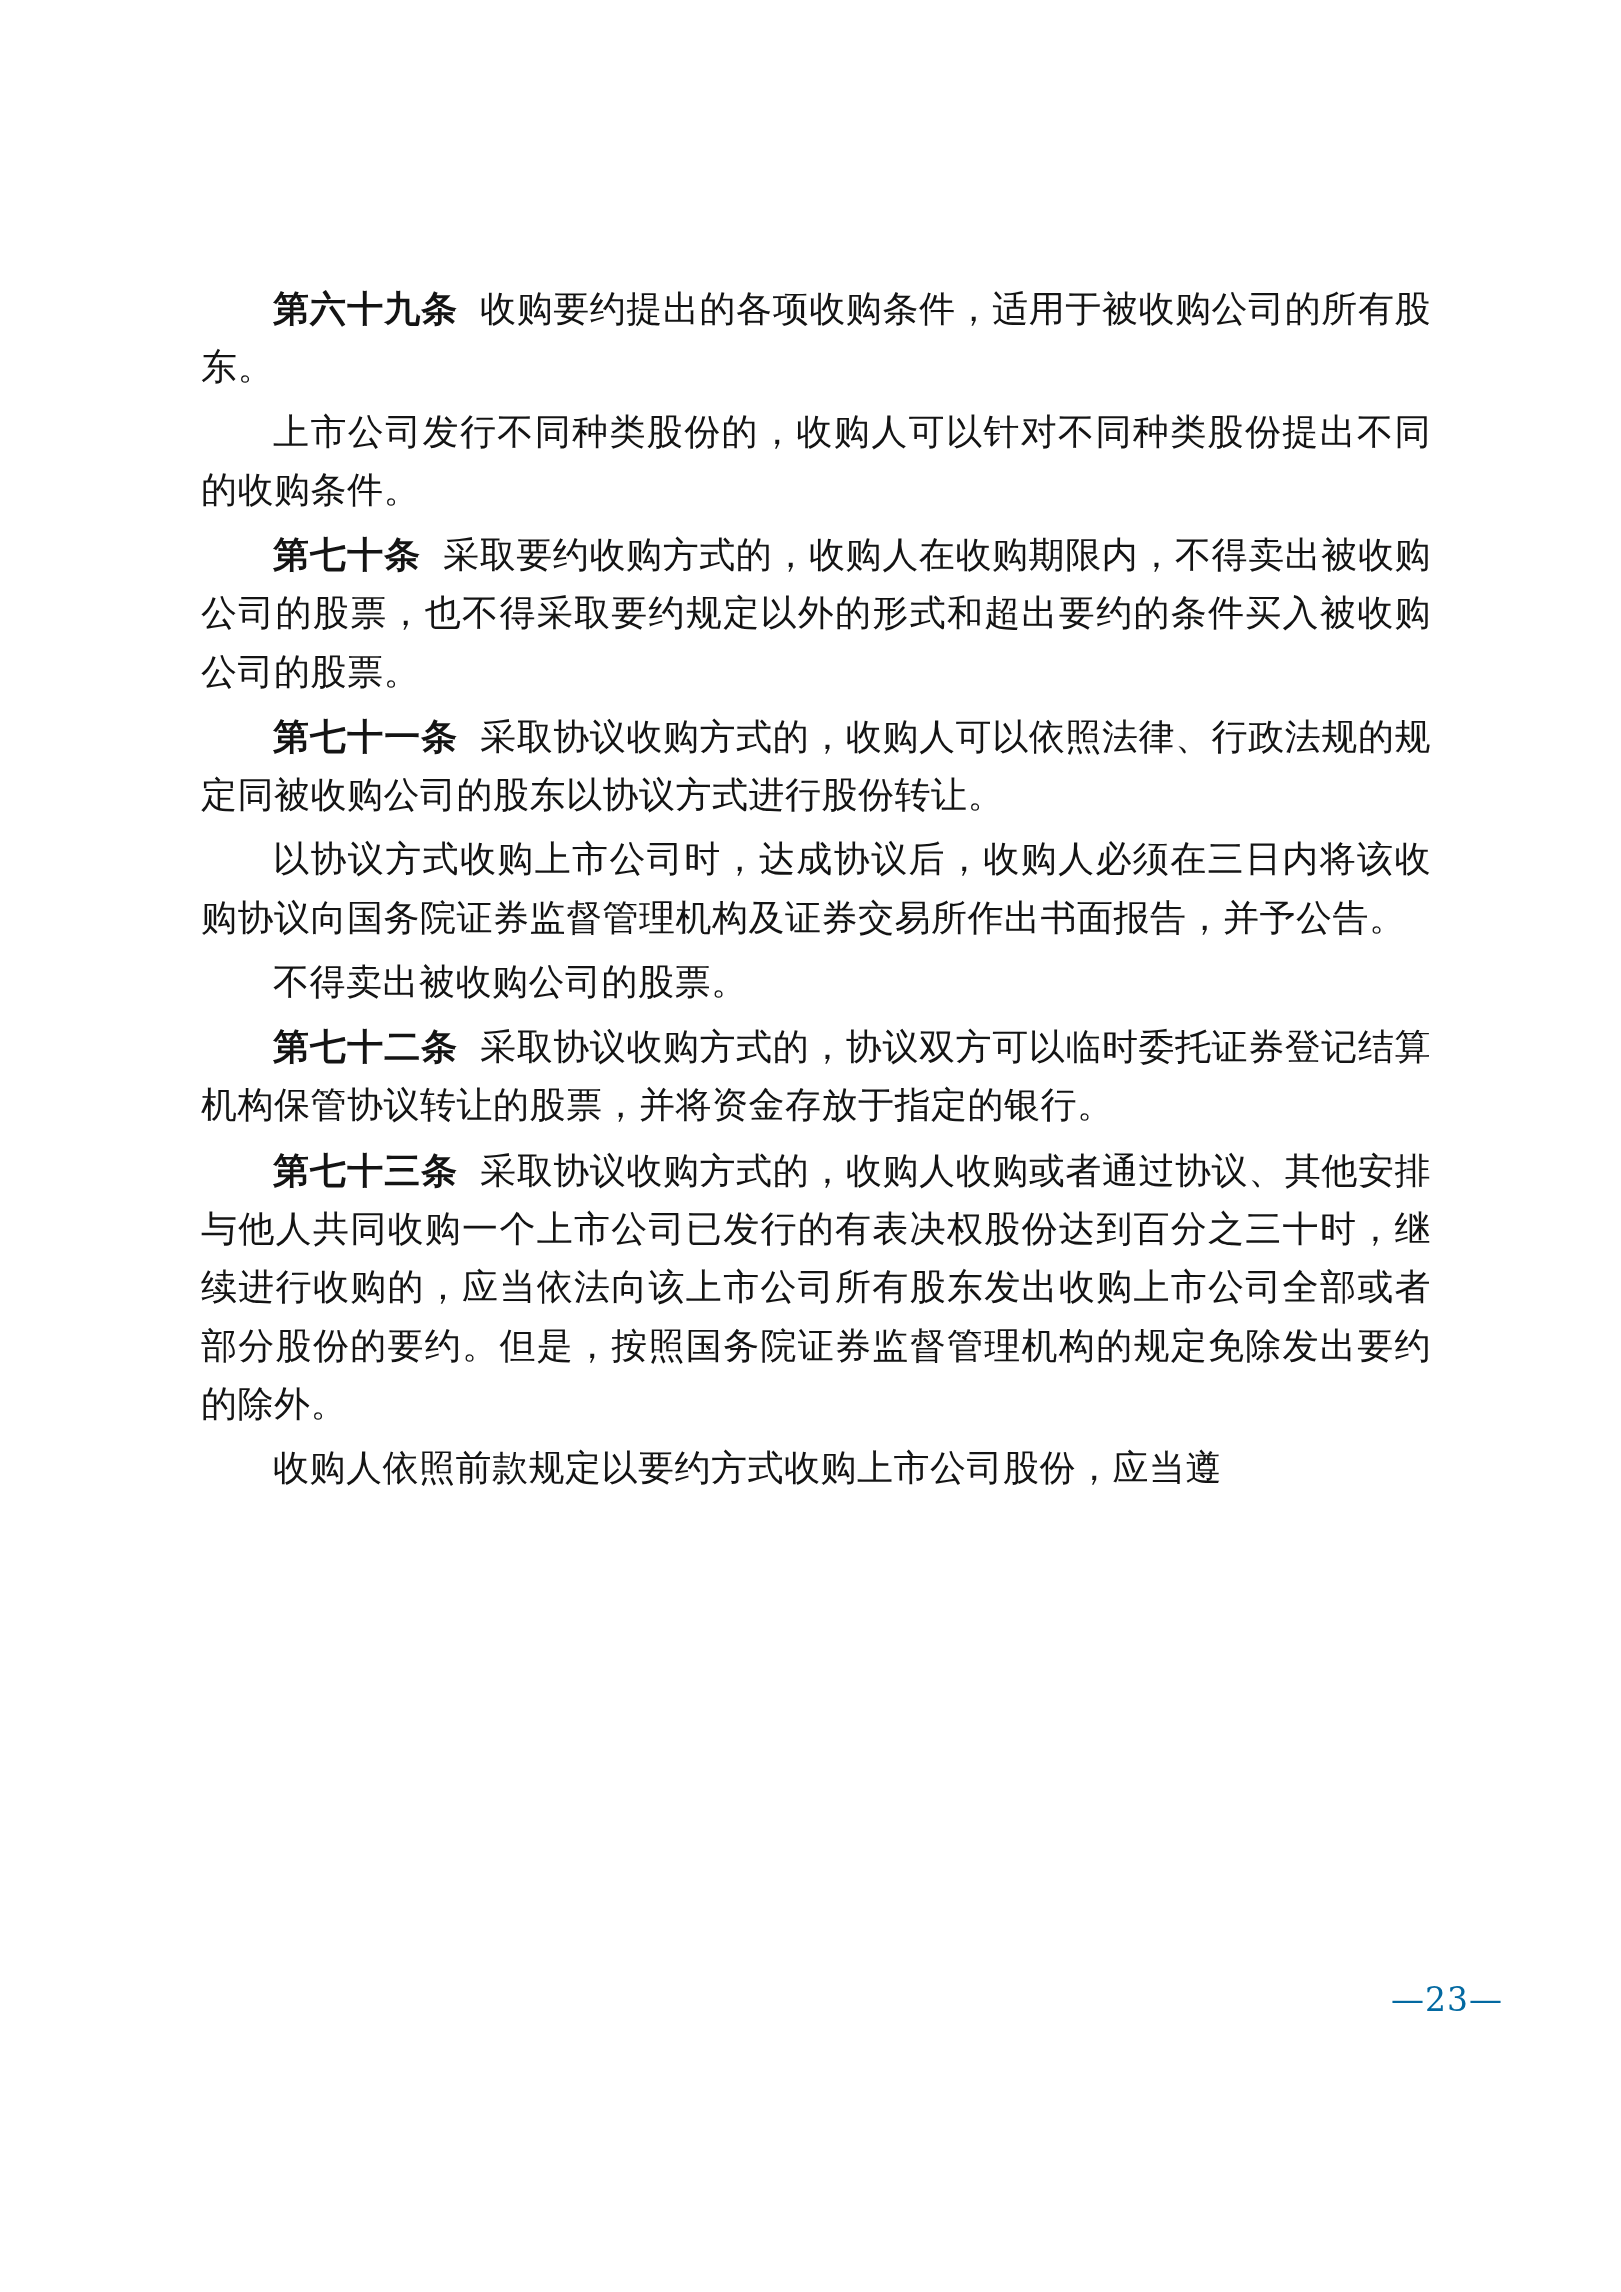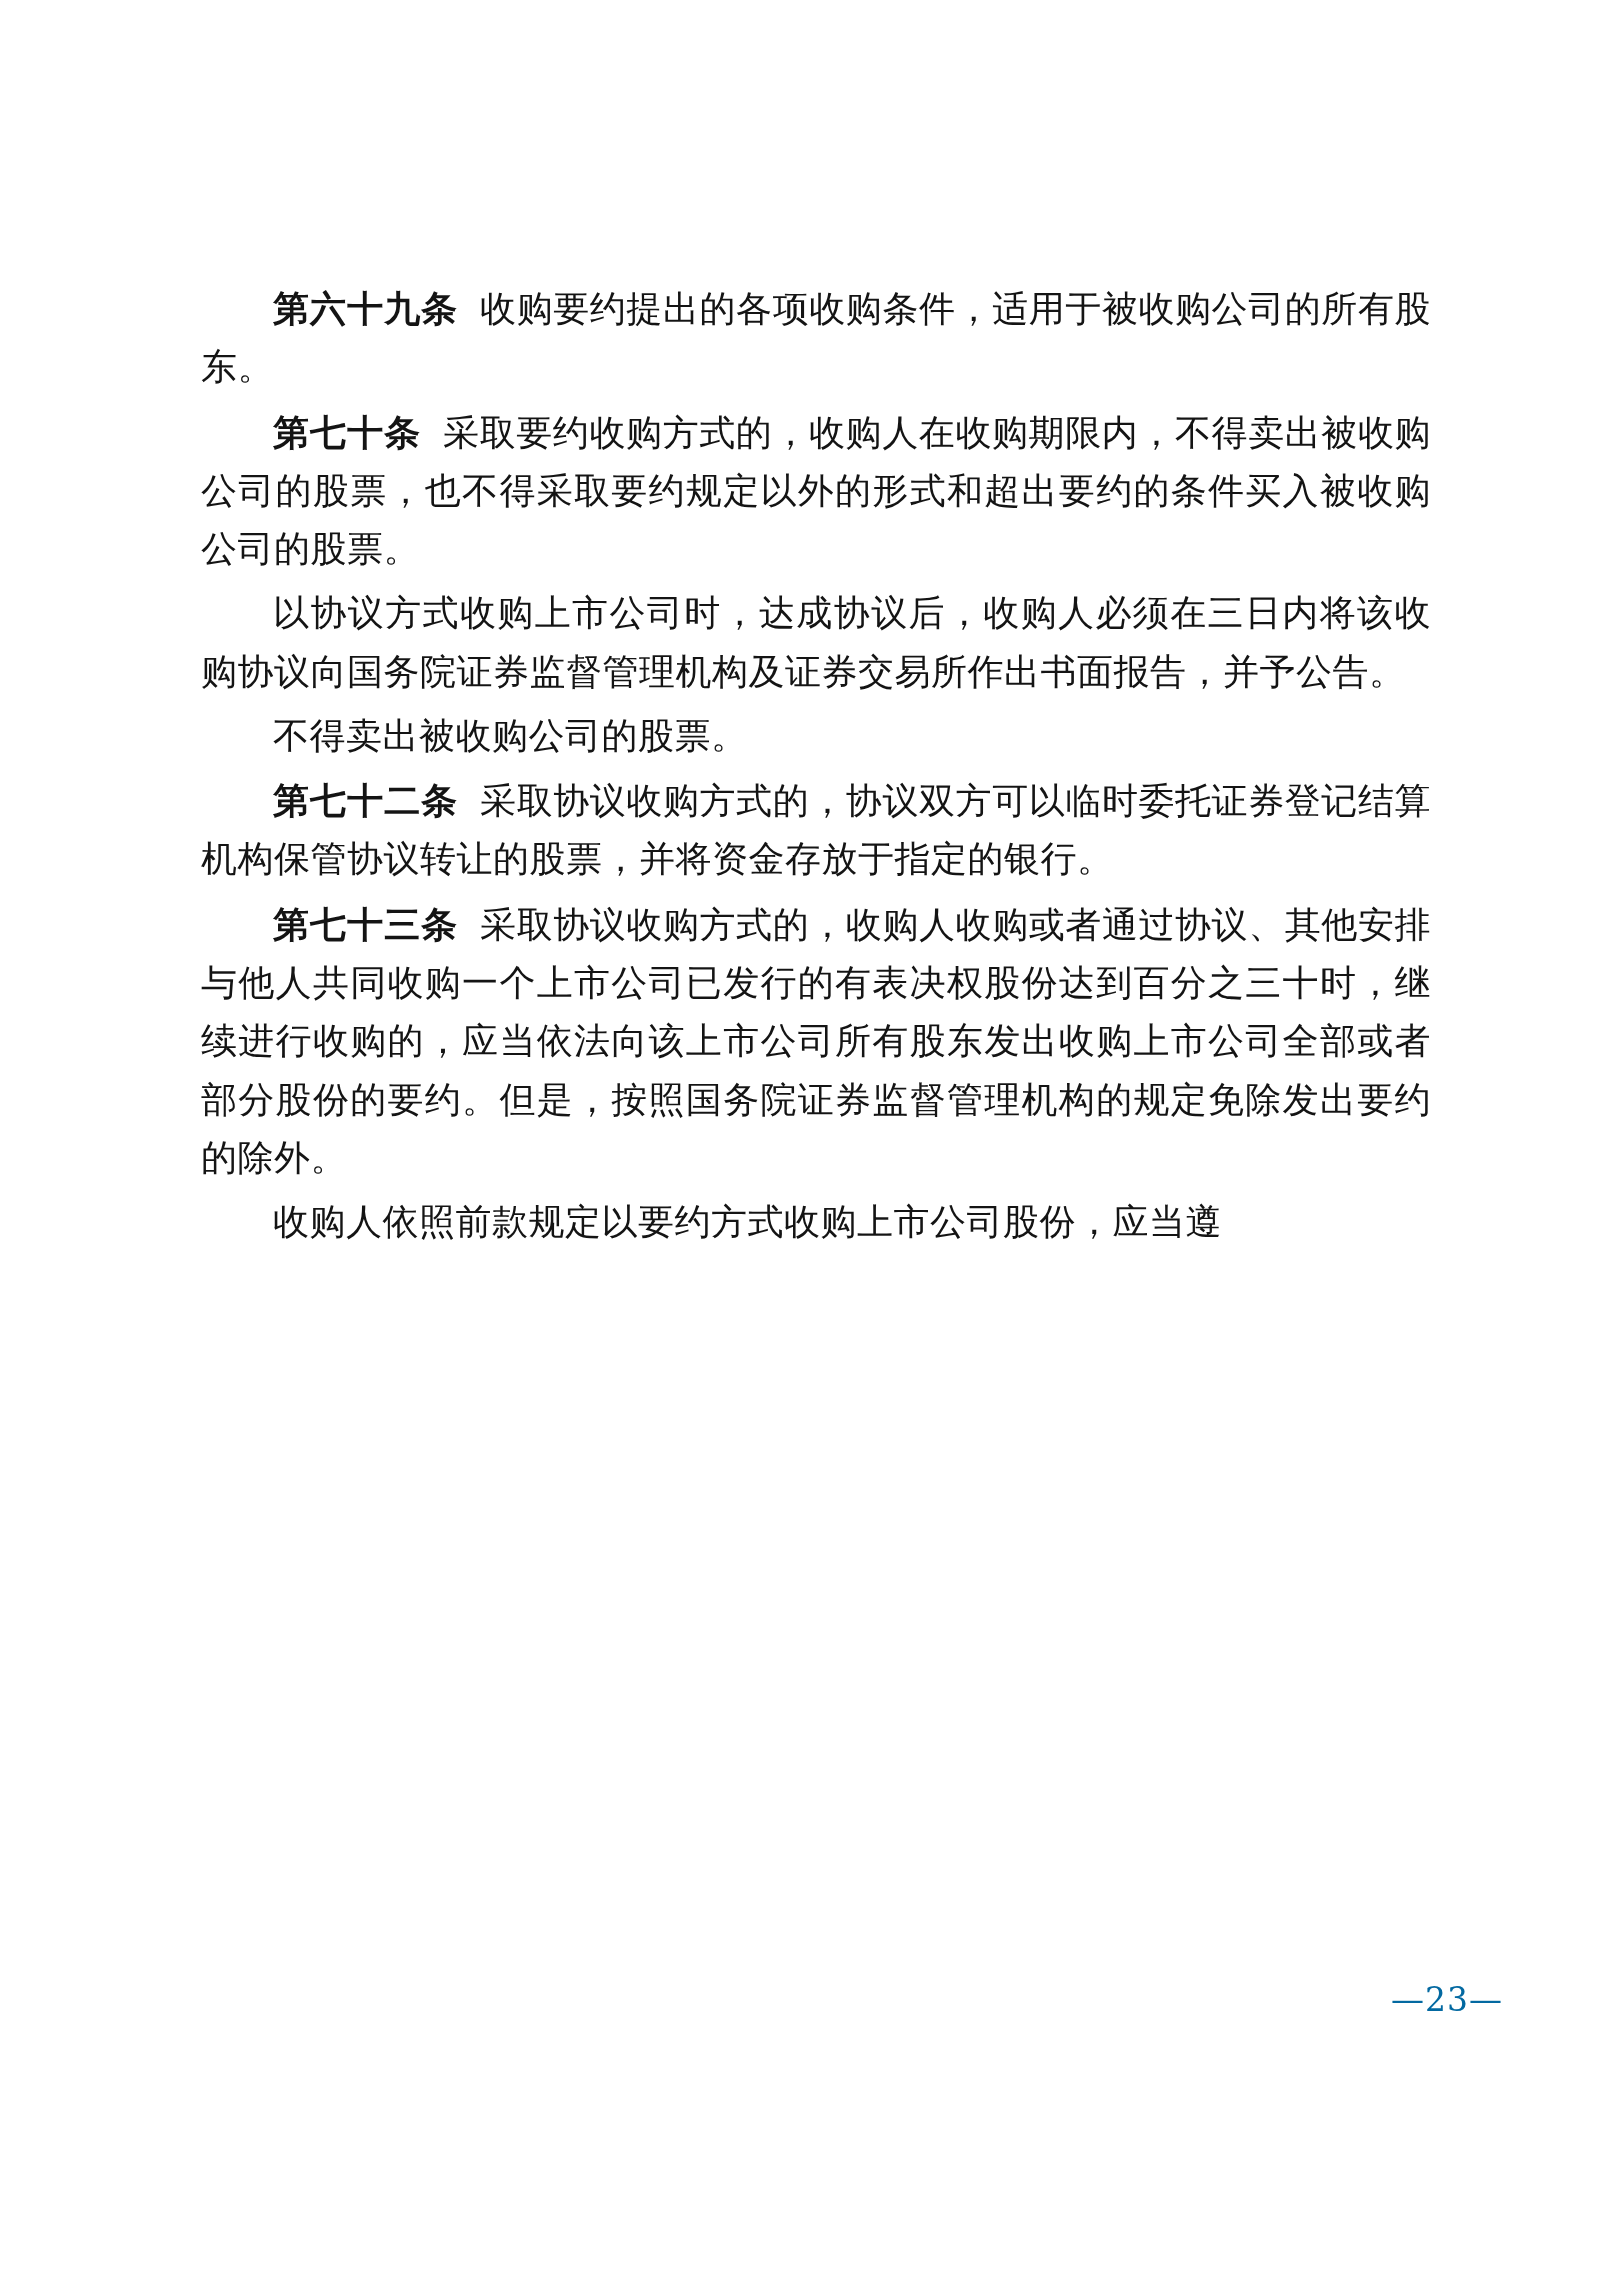--- a/index.html
+++ b/index.html
@@ -53,21 +53,23 @@
     color: #0369a1;
     letter-spacing: 1px;
   }
 </style>
 </head>
 <body>
 
 <div class="page">
   <div class="content" id="body">
       <p class="para"><span class="art">第六十九条</span><span class="gap"></span><span>收购要约提出的各项收购条件，适用于被收购公司的所有股东。</span></p>
+      <p class="para"><span>上市公司发行不同种类股份的，收购人可以针对不同种类股份提出不同的收购条件。</span></p>
       <p class="para"><span class="art">第七十条</span><span class="gap"></span><span>采取要约收购方式的，收购人在收购期限内，不得卖出被收购公司的股票，也不得采取要约规定以外的形式和超出要约的条件买入被收购公司的股票。</span></p>
+      <p class="para"><span class="art">第七十一条</span><span class="gap"></span><span>采取协议收购方式的，收购人可以依照法律、行政法规的规定同被收购公司的股东以协议方式进行股份转让。</span></p>
       <p class="para"><span>以协议方式收购上市公司时，达成协议后，收购人必须在三日内将该收购协议向国务院证券监督管理机构及证券交易所作出书面报告，并予公告。</span></p>
       <p class="para"><span>不得卖出被收购公司的股票。</span></p>
       <p class="para"><span class="art">第七十二条</span><span class="gap"></span><span>采取协议收购方式的，协议双方可以临时委托证券登记结算机构保管协议转让的股票，并将资金存放于指定的银行。</span></p>
       <p class="para"><span class="art">第七十三条</span><span class="gap"></span><span>采取协议收购方式的，收购人收购或者通过协议、其他安排与他人共同收购一个上市公司已发行的有表决权股份达到百分之三十时，继续进行收购的，应当依法向该上市公司所有股东发出收购上市公司全部或者部分股份的要约。但是，按照国务院证券监督管理机构的规定免除发出要约的除外。</span></p>
       <p class="para"><span>收购人依照前款规定以要约方式收购上市公司股份，应当遵</span></p>
     </div>
   <div class="page-number">—23—</div>
 </div>
 
 

